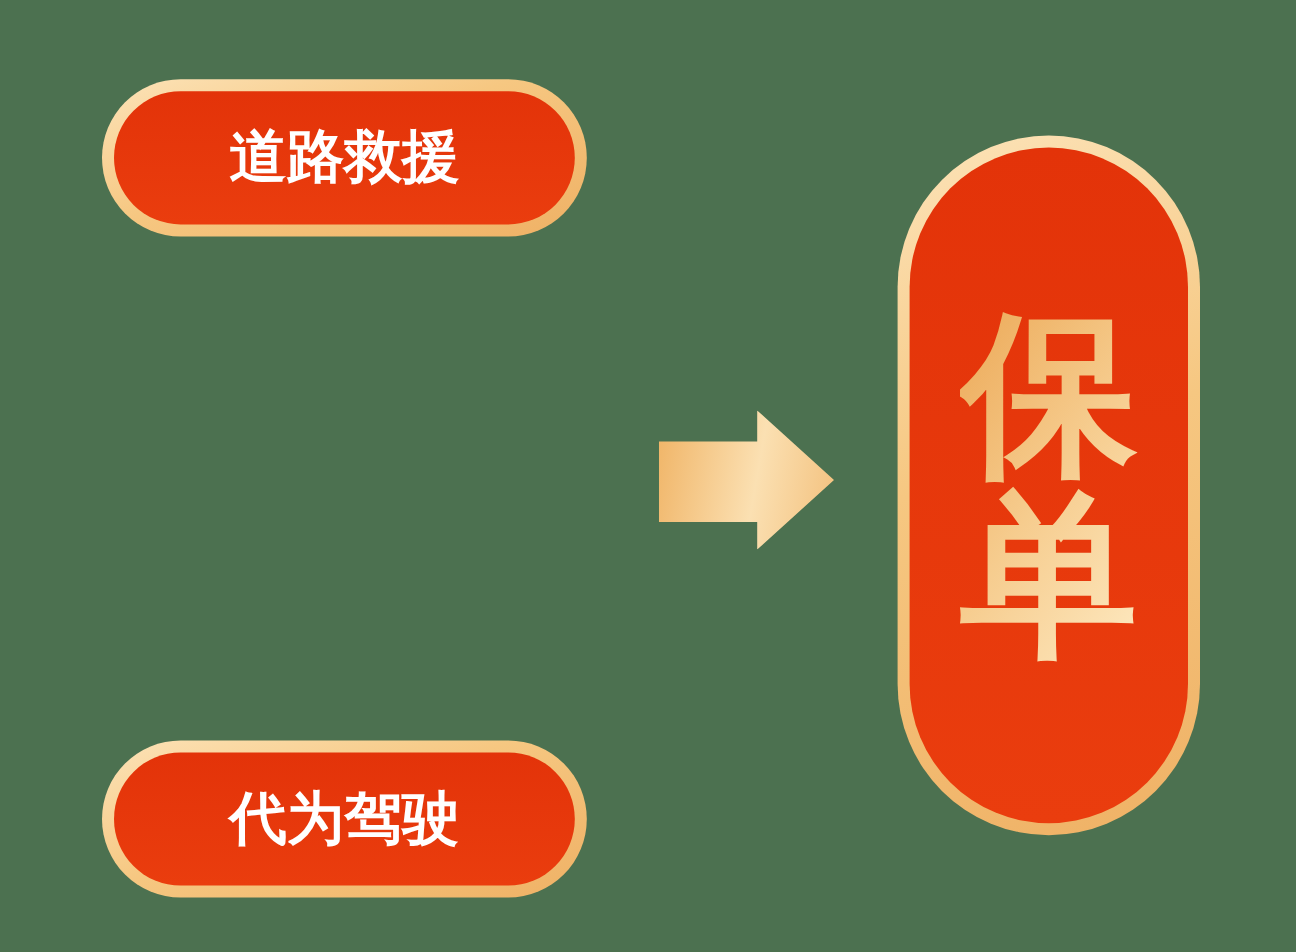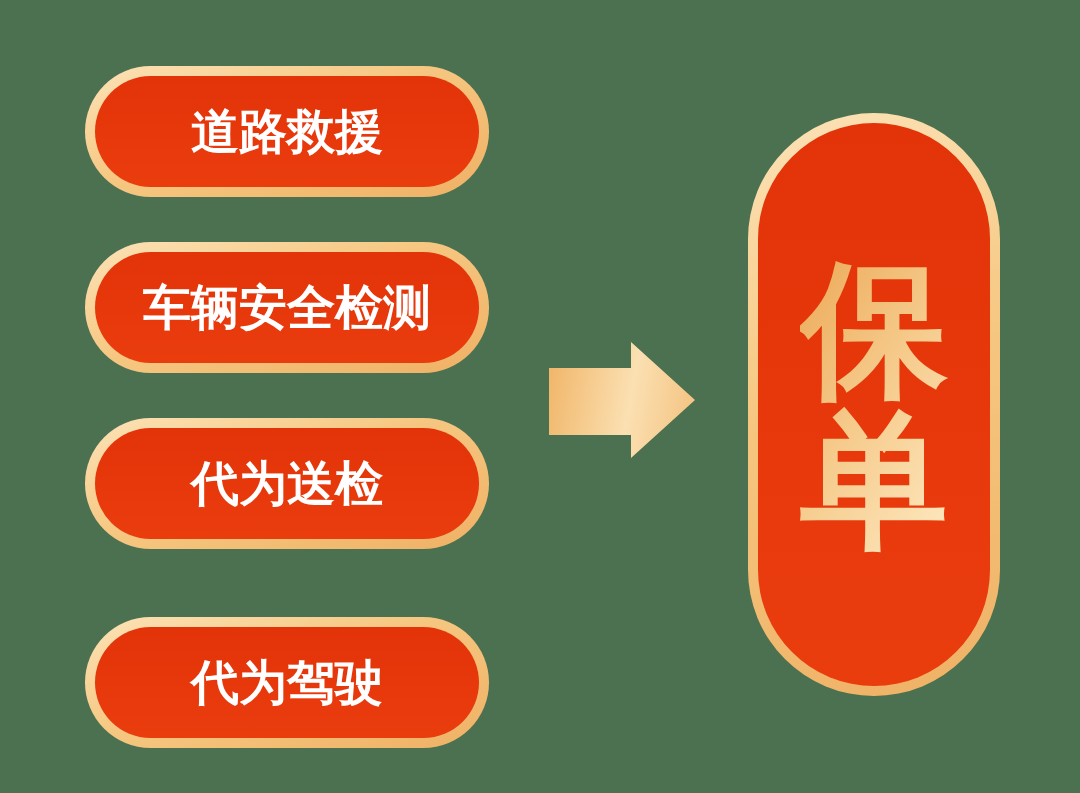--- a/index.html
+++ b/index.html
@@ -93,31 +93,21 @@
 <body>
 
 <div class="canvas">
 
   <div class="pill-outer p1">
     <div class="pill-inner">
       <span class="pill-label">道路救援</span>
     </div>
   </div>
 
-  <div class="pill-outer p2">
-    <div class="pill-inner">
-      <span class="pill-label">车辆安全检测</span>
-    </div>
-  </div>
 
-  <div class="pill-outer p3">
-    <div class="pill-inner">
-      <span class="pill-label">代为送检</span>
-    </div>
-  </div>
 
   <div class="pill-outer p4">
     <div class="pill-inner">
       <span class="pill-label">代为驾驶</span>
     </div>
   </div>
 
   <div class="arrow"></div>
 
   <div class="big-outer">

